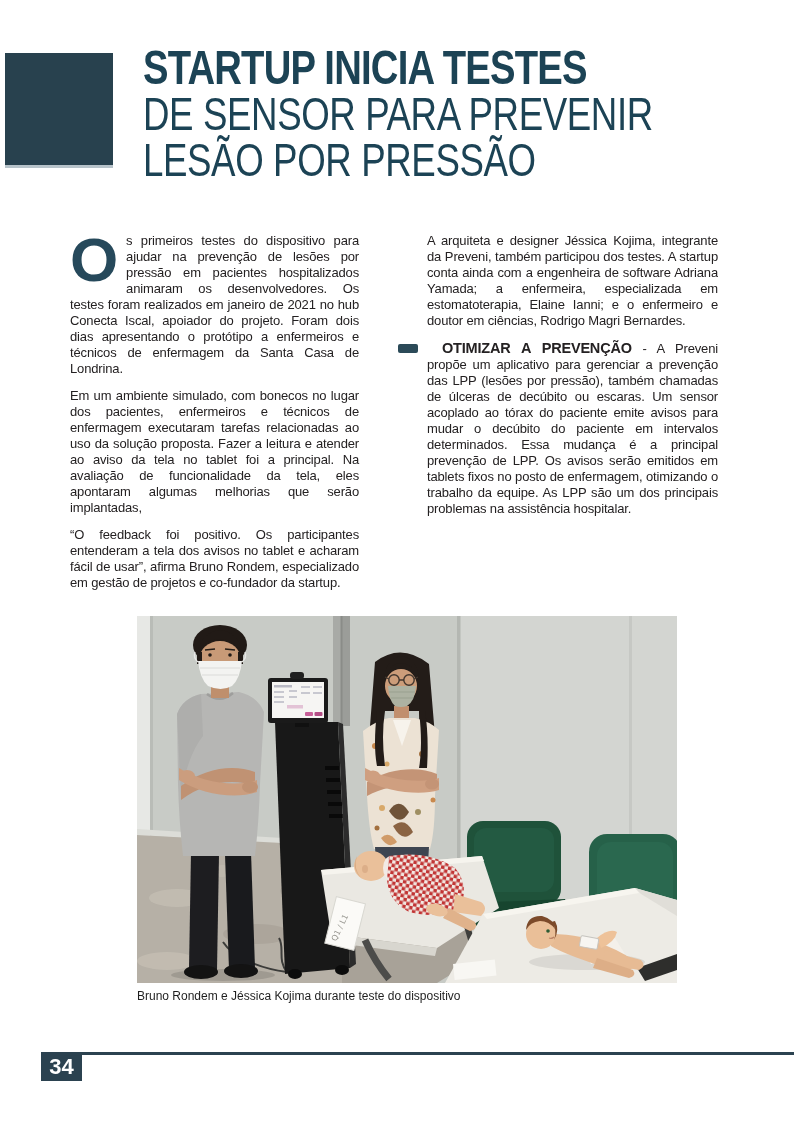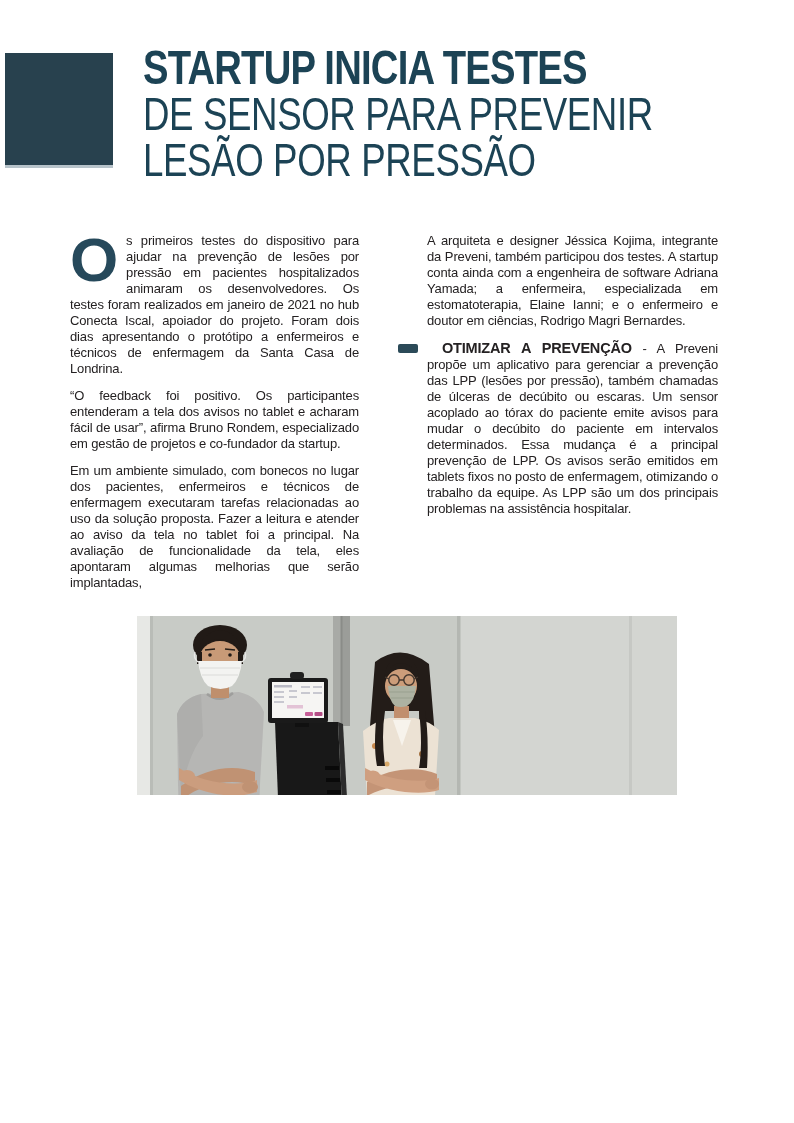--- a/index.html
+++ b/index.html
@@ -1,17 +1,17 @@
 <!DOCTYPE html>
 <html lang="pt-BR"><head>
 <meta charset="utf-8">
 <style>
   html,body{margin:0;padding:0;background:#fff;}
   .page{
-    position:relative;width:794px;height:795px;background:#ffffff;
+    position:relative;width:794px;height:1123px;background:#ffffff;
     font-family:"Liberation Sans",sans-serif;overflow:hidden;margin:0 auto;
   }
   
   .accent-box{position:absolute;left:5px;top:53px;width:108px;height:112px;background:#28414e;}
   .accent-box-underline{position:absolute;left:5px;top:165px;width:108px;height:3px;background:#b7c3ca;}
   .title{position:absolute;left:143px;top:44px;color:#1c4355;white-space:nowrap;}
   .title .l1{font-size:49px;font-weight:700;line-height:47px;letter-spacing:-1px;
     transform:scaleX(0.78);transform-origin:0 0;}
   .title .l2,.title .l3{font-size:47px;font-weight:400;line-height:46px;letter-spacing:-0.5px;
     transform:scaleX(0.78);transform-origin:0 0;}
@@ -54,22 +54,22 @@
   <div class="accent-box-underline"></div>
   <div class="title">
     <div class="l1">STARTUP INICIA TESTES</div>
     <div class="l2">DE SENSOR PARA PREVENIR</div>
     <div class="l3">LESÃO POR PRESSÃO</div>
   </div>
 
   <div class="columns">
     <div class="col-left">
       <p class="body-text"><span class="drop-cap">O</span><span>s primeiros testes do dispositivo para ajudar na prevenção de lesões por pressão em pacientes hospitalizados animaram os desenvolvedores. Os testes foram realizados em janeiro de 2021 no hub Conecta Iscal, apoiador do projeto. Foram dois dias apresentando o protótipo a enfermeiros e técnicos de enfermagem da Santa Casa de Londrina.</span></p>
+      <p class="body-text">Em um ambiente simulado, com bonecos no lugar dos pacientes, enfermeiros e técnicos de enfermagem executaram tarefas relacionadas ao uso da solução proposta. Fazer a leitura e atender ao aviso da tela no tablet foi a principal. Na avaliação de funcionalidade da tela, eles apontaram algumas melhorias que serão implantadas,</p>
       <p class="body-text">“O feedback foi positivo. Os participantes entenderam a tela dos avisos no tablet e acharam fácil de usar”, afirma Bruno Rondem, especializado em gestão de projetos e co-fundador da startup.</p>
-      <p class="body-text">Em um ambiente simulado, com bonecos no lugar dos pacientes, enfermeiros e técnicos de enfermagem executaram tarefas relacionadas ao uso da solução proposta. Fazer a leitura e atender ao aviso da tela no tablet foi a principal. Na avaliação de funcionalidade da tela, eles apontaram algumas melhorias que serão implantadas,</p>
     </div>
     <div class="col-right">
       <p class="body-text">A arquiteta e designer Jéssica Kojima, integrante da Preveni, também participou dos testes. A startup conta ainda com a engenheira de software Adriana Yamada; a enfermeira, especializada em estomatoterapia, Elaine Ianni; e o enfermeiro e doutor em ciências, Rodrigo Magri Bernardes.</p>
       <p class="body-text section"><span class="dash"></span><strong>OTIMIZAR A PREVENÇÃO</strong><span> - A Preveni propõe um aplicativo para gerenciar a prevenção das LPP (lesões por pressão), também chamadas de úlceras de decúbito ou escaras. Um sensor acoplado ao tórax do paciente emite avisos para mudar o decúbito do paciente em intervalos determinados. Essa mudança é a principal prevenção de LPP. Os avisos serão emitidos em tablets fixos no posto de enfermagem, otimizando o trabalho da equipe. As LPP são um dos principais problemas na assistência hospitalar.</span></p>
     </div>
   </div>
 
   <div class="photo">
     <svg viewBox="0 0 540 367" preserveAspectRatio="none">
       <defs>

